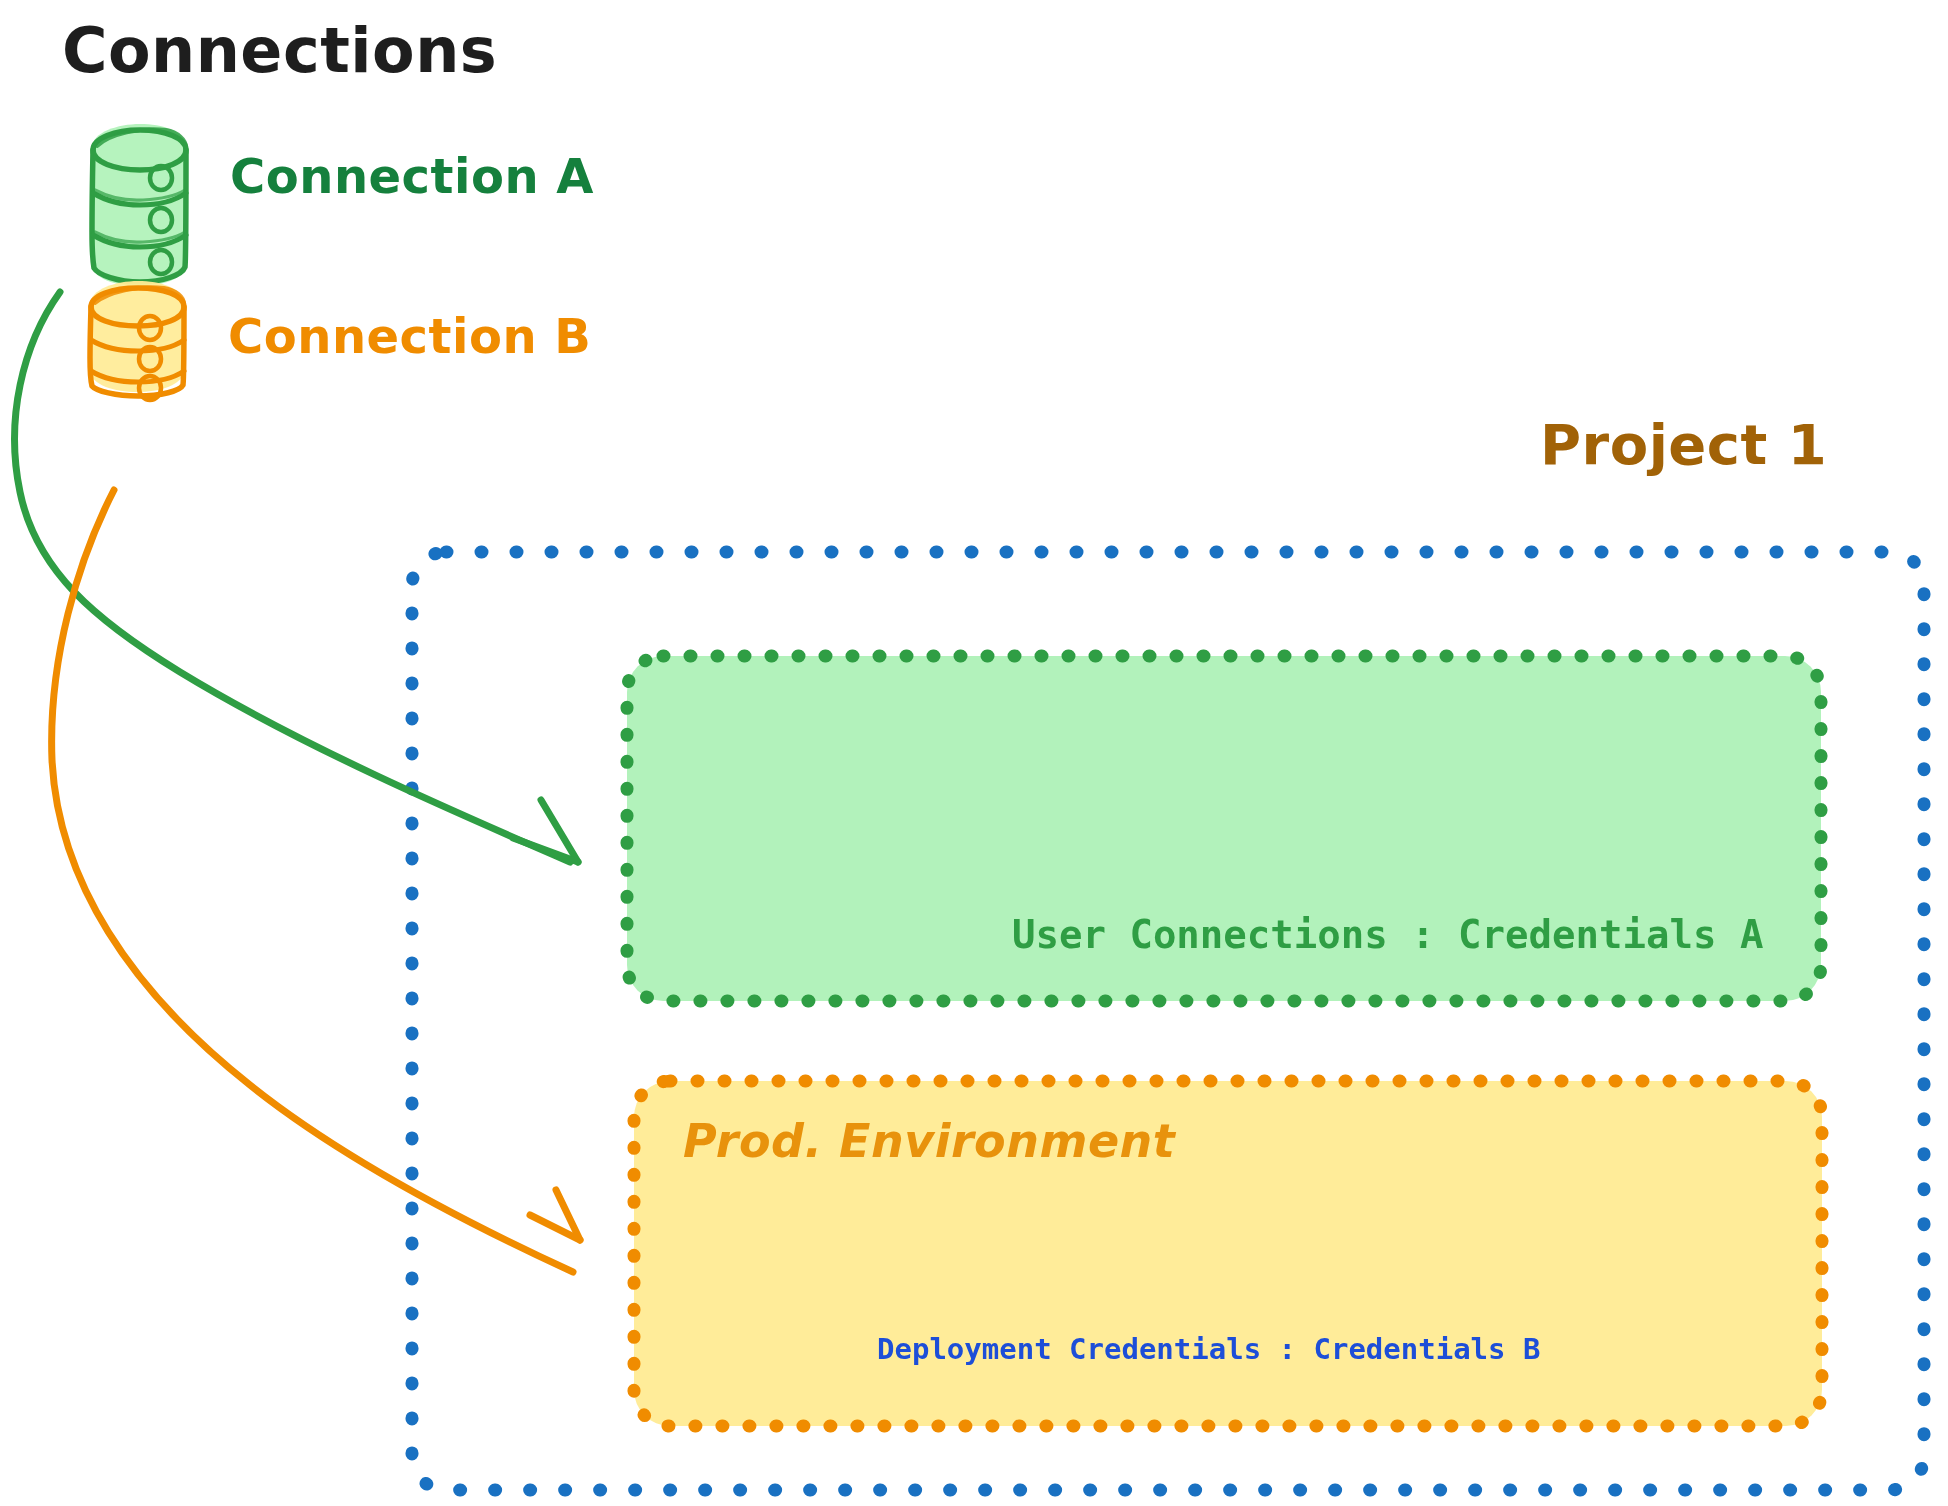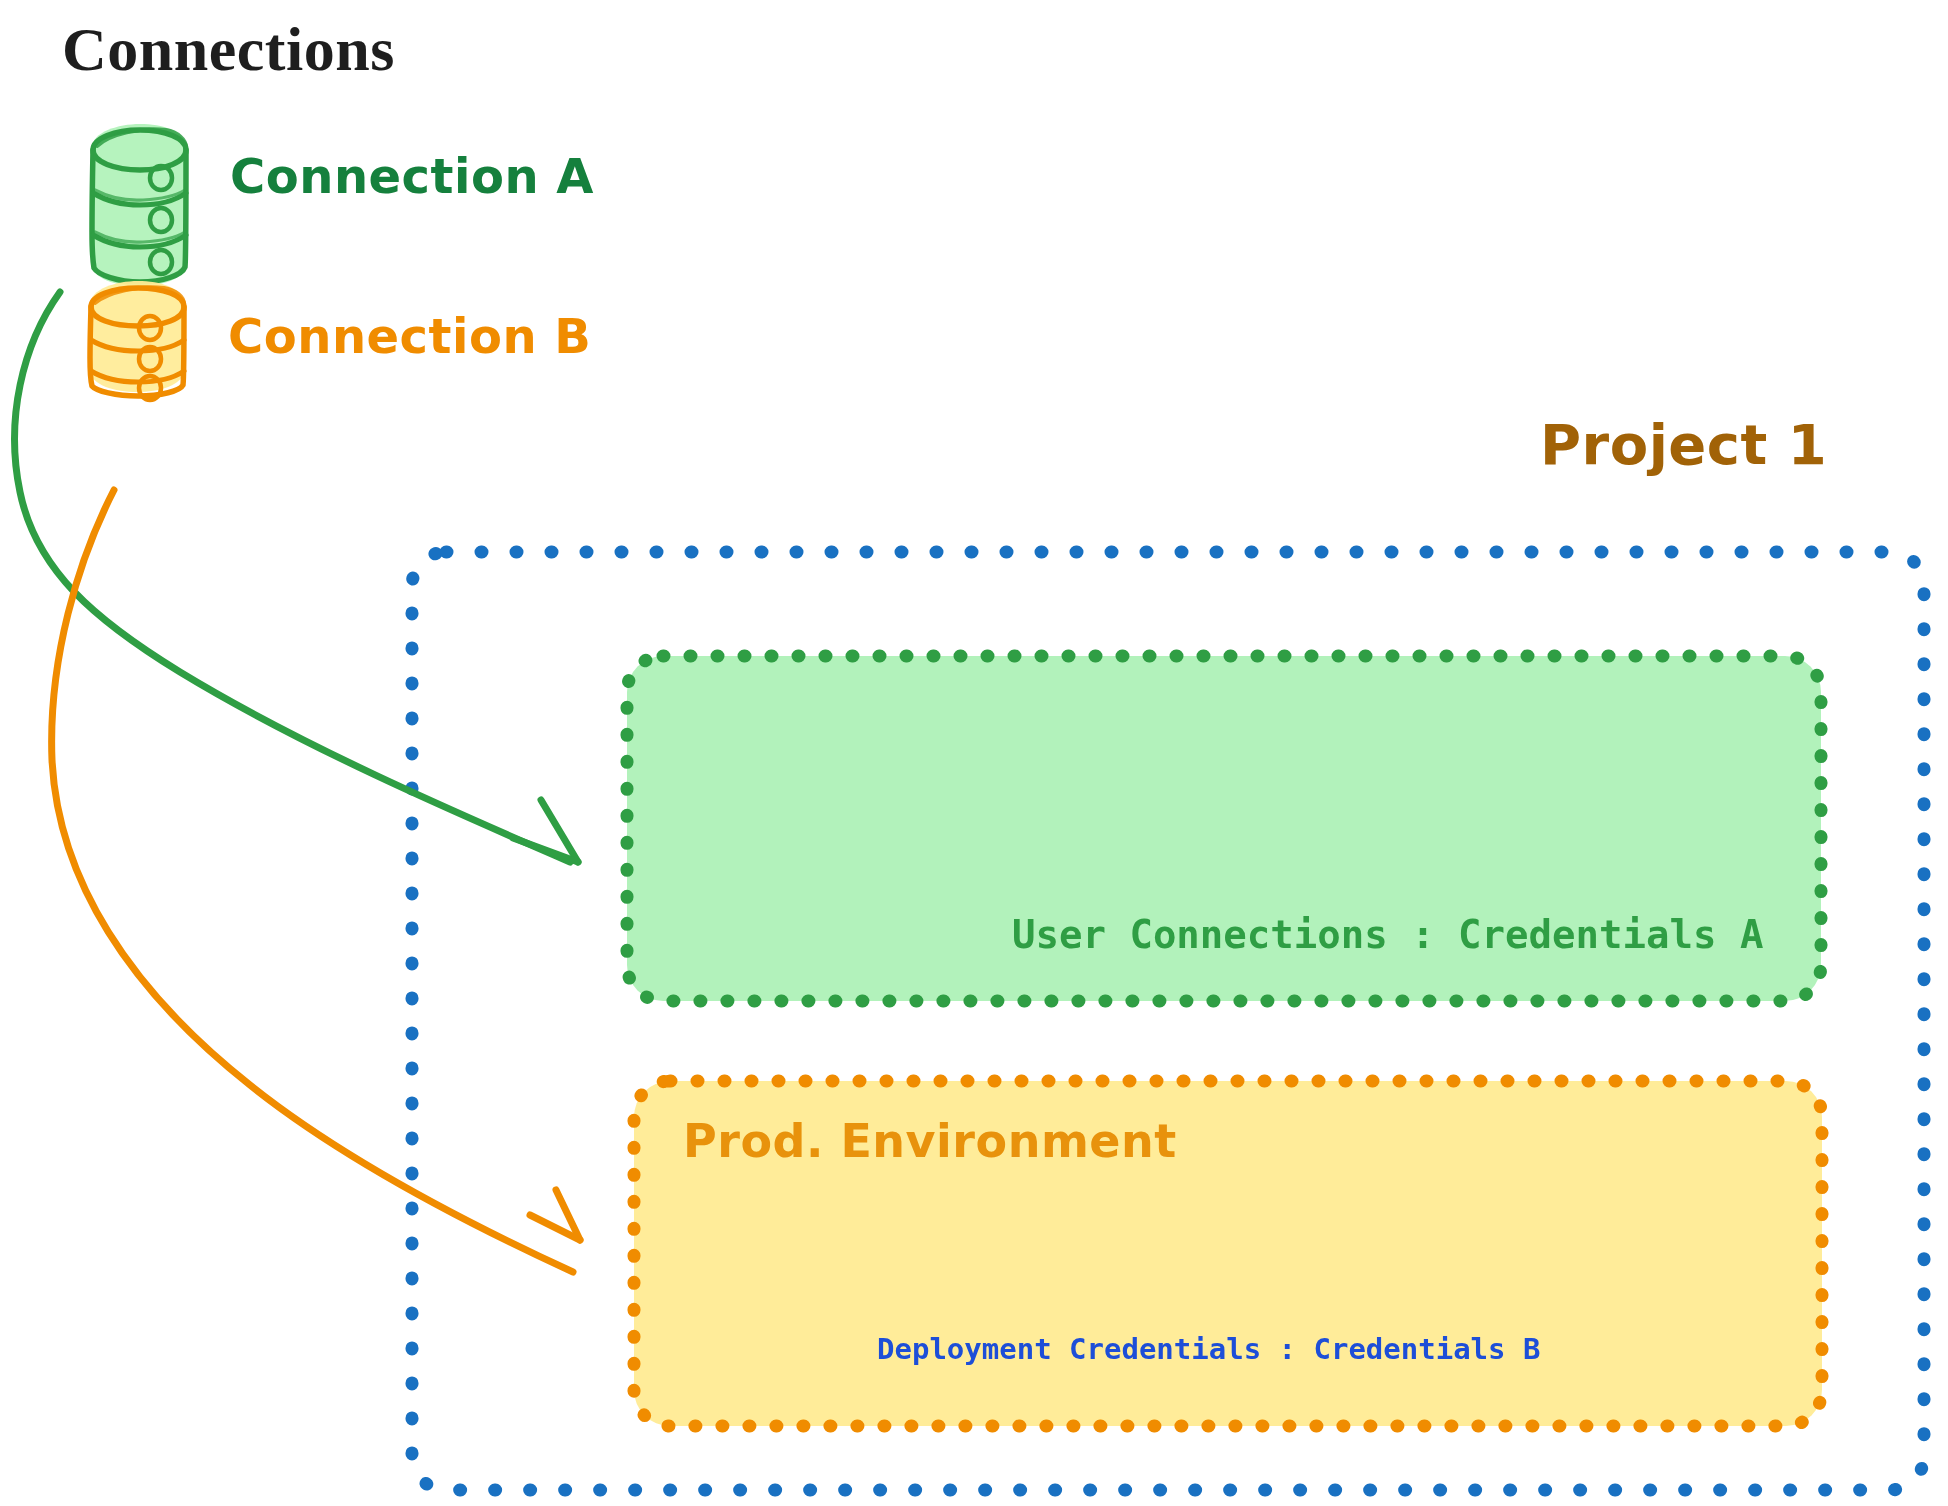--- a/index.html
+++ b/index.html
@@ -111,28 +111,28 @@
     </g>
 
     <g>
       <path d="M114,490 C78,560 48,660 52,760 C58,880 130,990 250,1085
                C340,1157 460,1220 573,1272" fill="none" stroke="#f08c00" stroke-width="7" stroke-linecap="round"></path>
       <path d="M556,1190 L580,1240" fill="none" stroke="#f08c00" stroke-width="7" stroke-linecap="round"></path>
       <path d="M530,1215 L580,1240" fill="none" stroke="#f08c00" stroke-width="7" stroke-linecap="round"></path>
     </g>
   </svg>
 
-  <div class="lbl hand" style="left:62px; top:14px; font-size:62px; color:#1e1e1e;font-family:Liberation Serif, serif;">Connections</div>
+  <div class="lbl hand" style="left:62px; top:14px; font-size:62px; color:#1e1e1e;">Connections</div>
 
   <div class="lbl hand" style="left:230px; top:148px; font-size:48px; color:#15803d;">Connection A</div>
 
   <div class="lbl hand" style="left:228px; top:308px; font-size:48px; color:#f08c00;">Connection B</div>
 
   <div class="lbl hand" style="left:1540px; top:412px; font-size:56px; color:#a16207;">Project 1</div>
 
 
   <div class="lbl mono" style="left:1012px; top:912px; font-size:39px; color:#2f9e44;">User Connections : Credentials A</div>
 
-  <div class="lbl hand" style="left:683px; top:1114px; font-size:46px; color:#e8920c;">Prod. Environment</div>
+  <div class="lbl hand" style="left:683px; top:1114px; font-size:46px; color:#e8920c;font-style:italic;">Prod. Environment</div>
 
   <div class="lbl mono" style="left:877px; top:1332px; font-size:29px; color:#1d4ed8;">Deployment Credentials : Credentials B</div>
 
 </div>
 
 </body></html>

